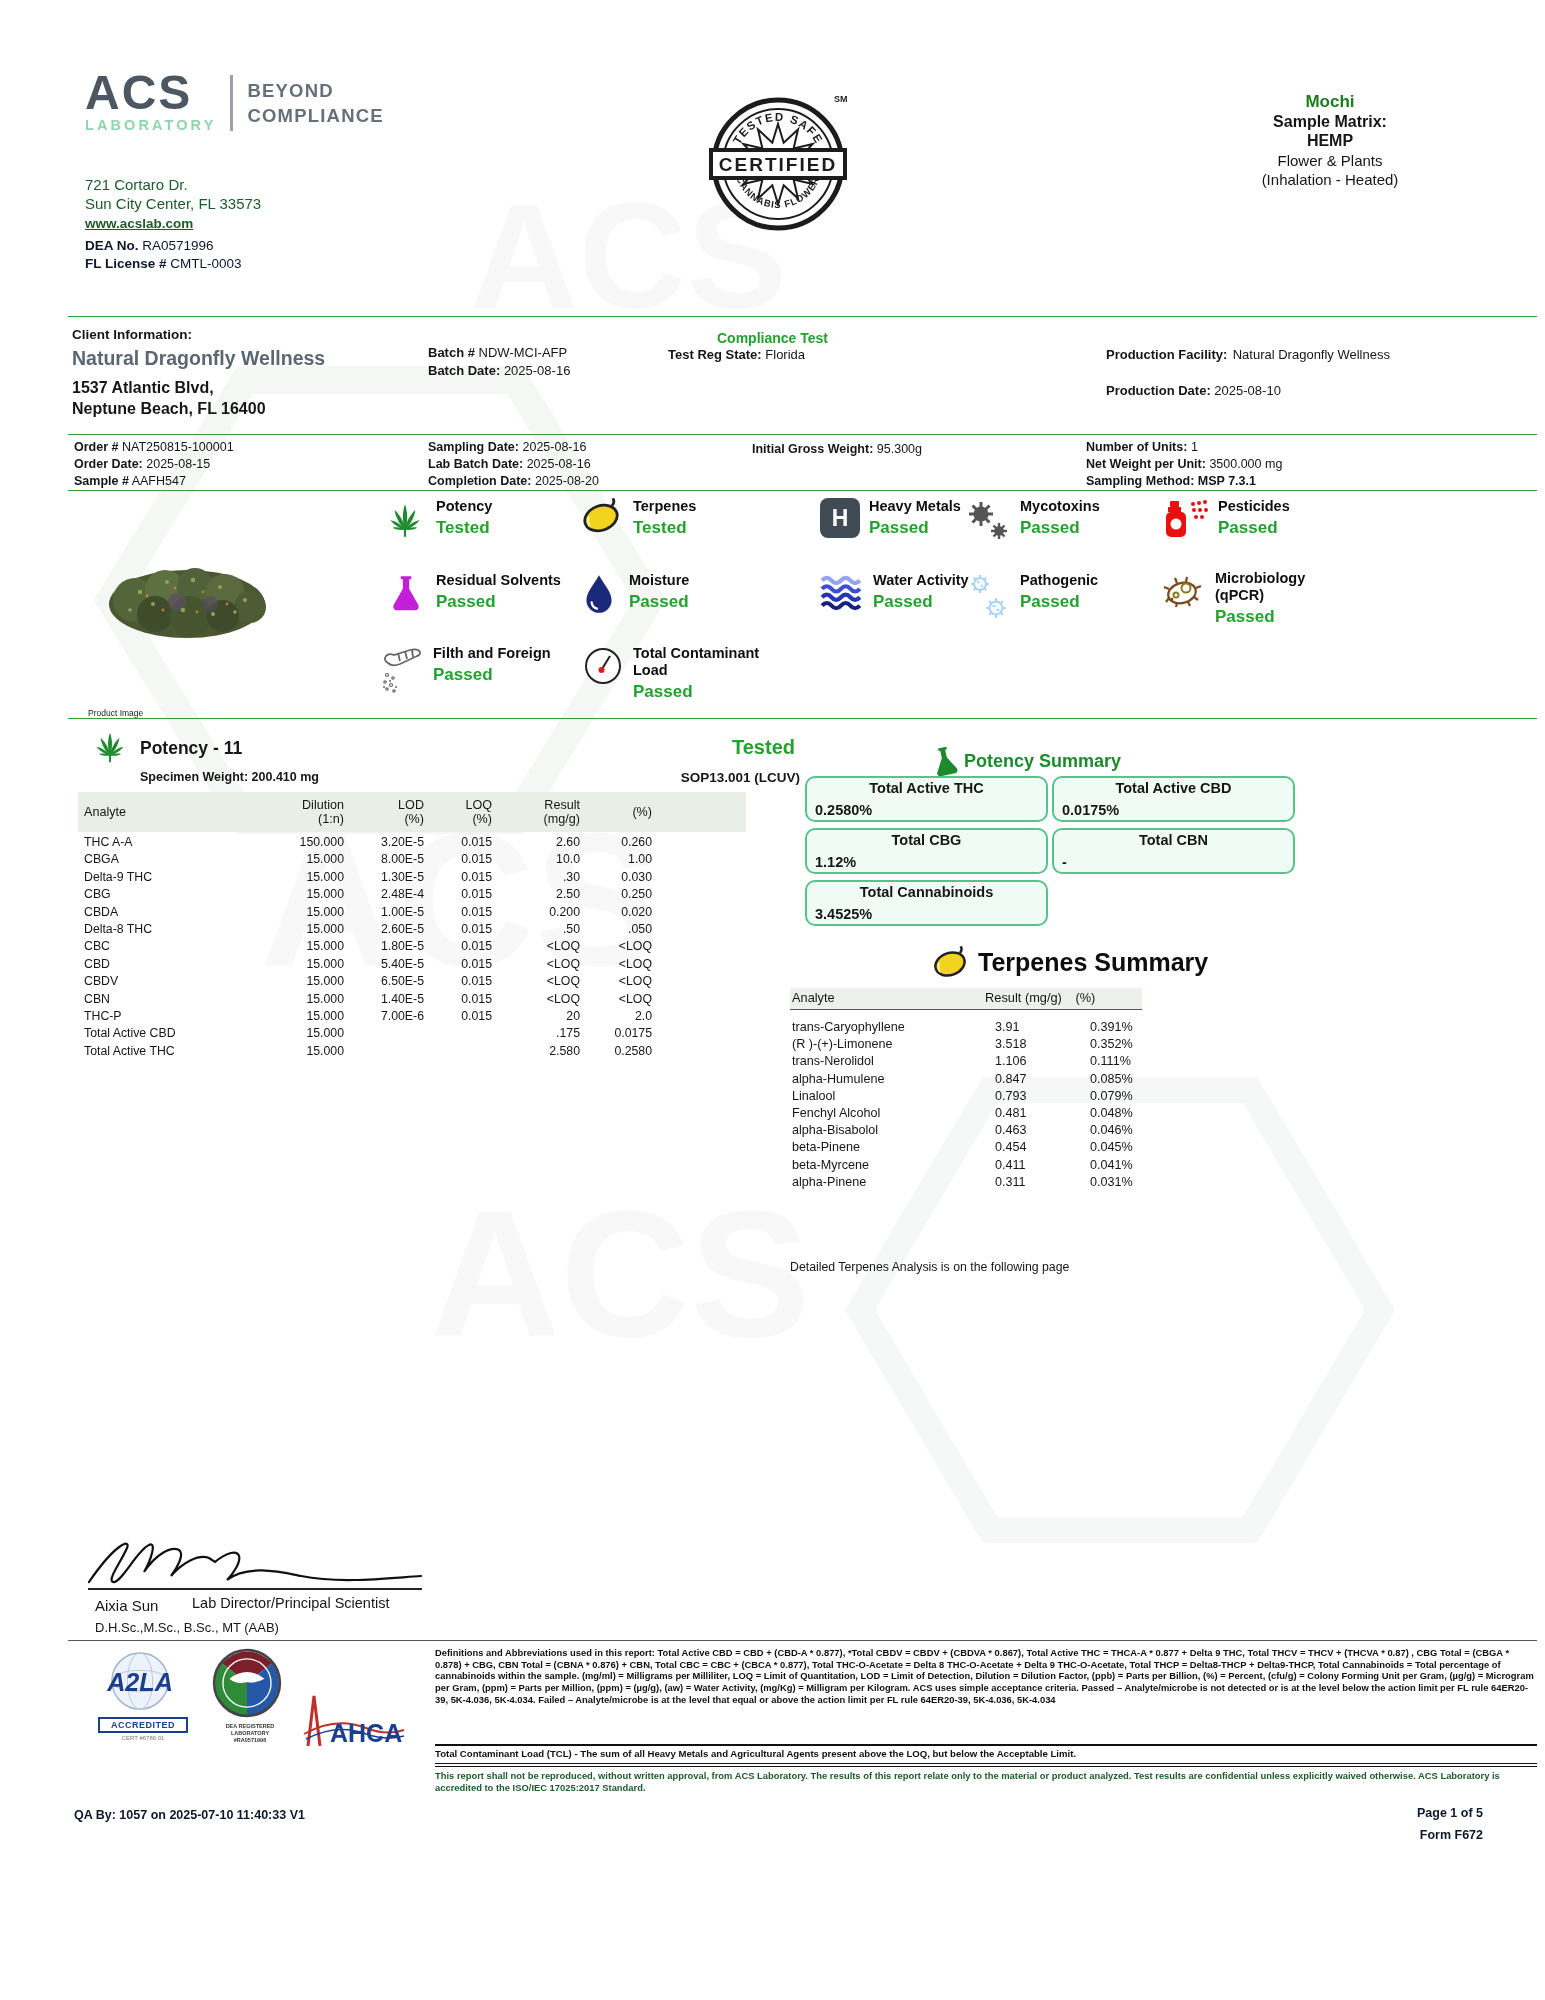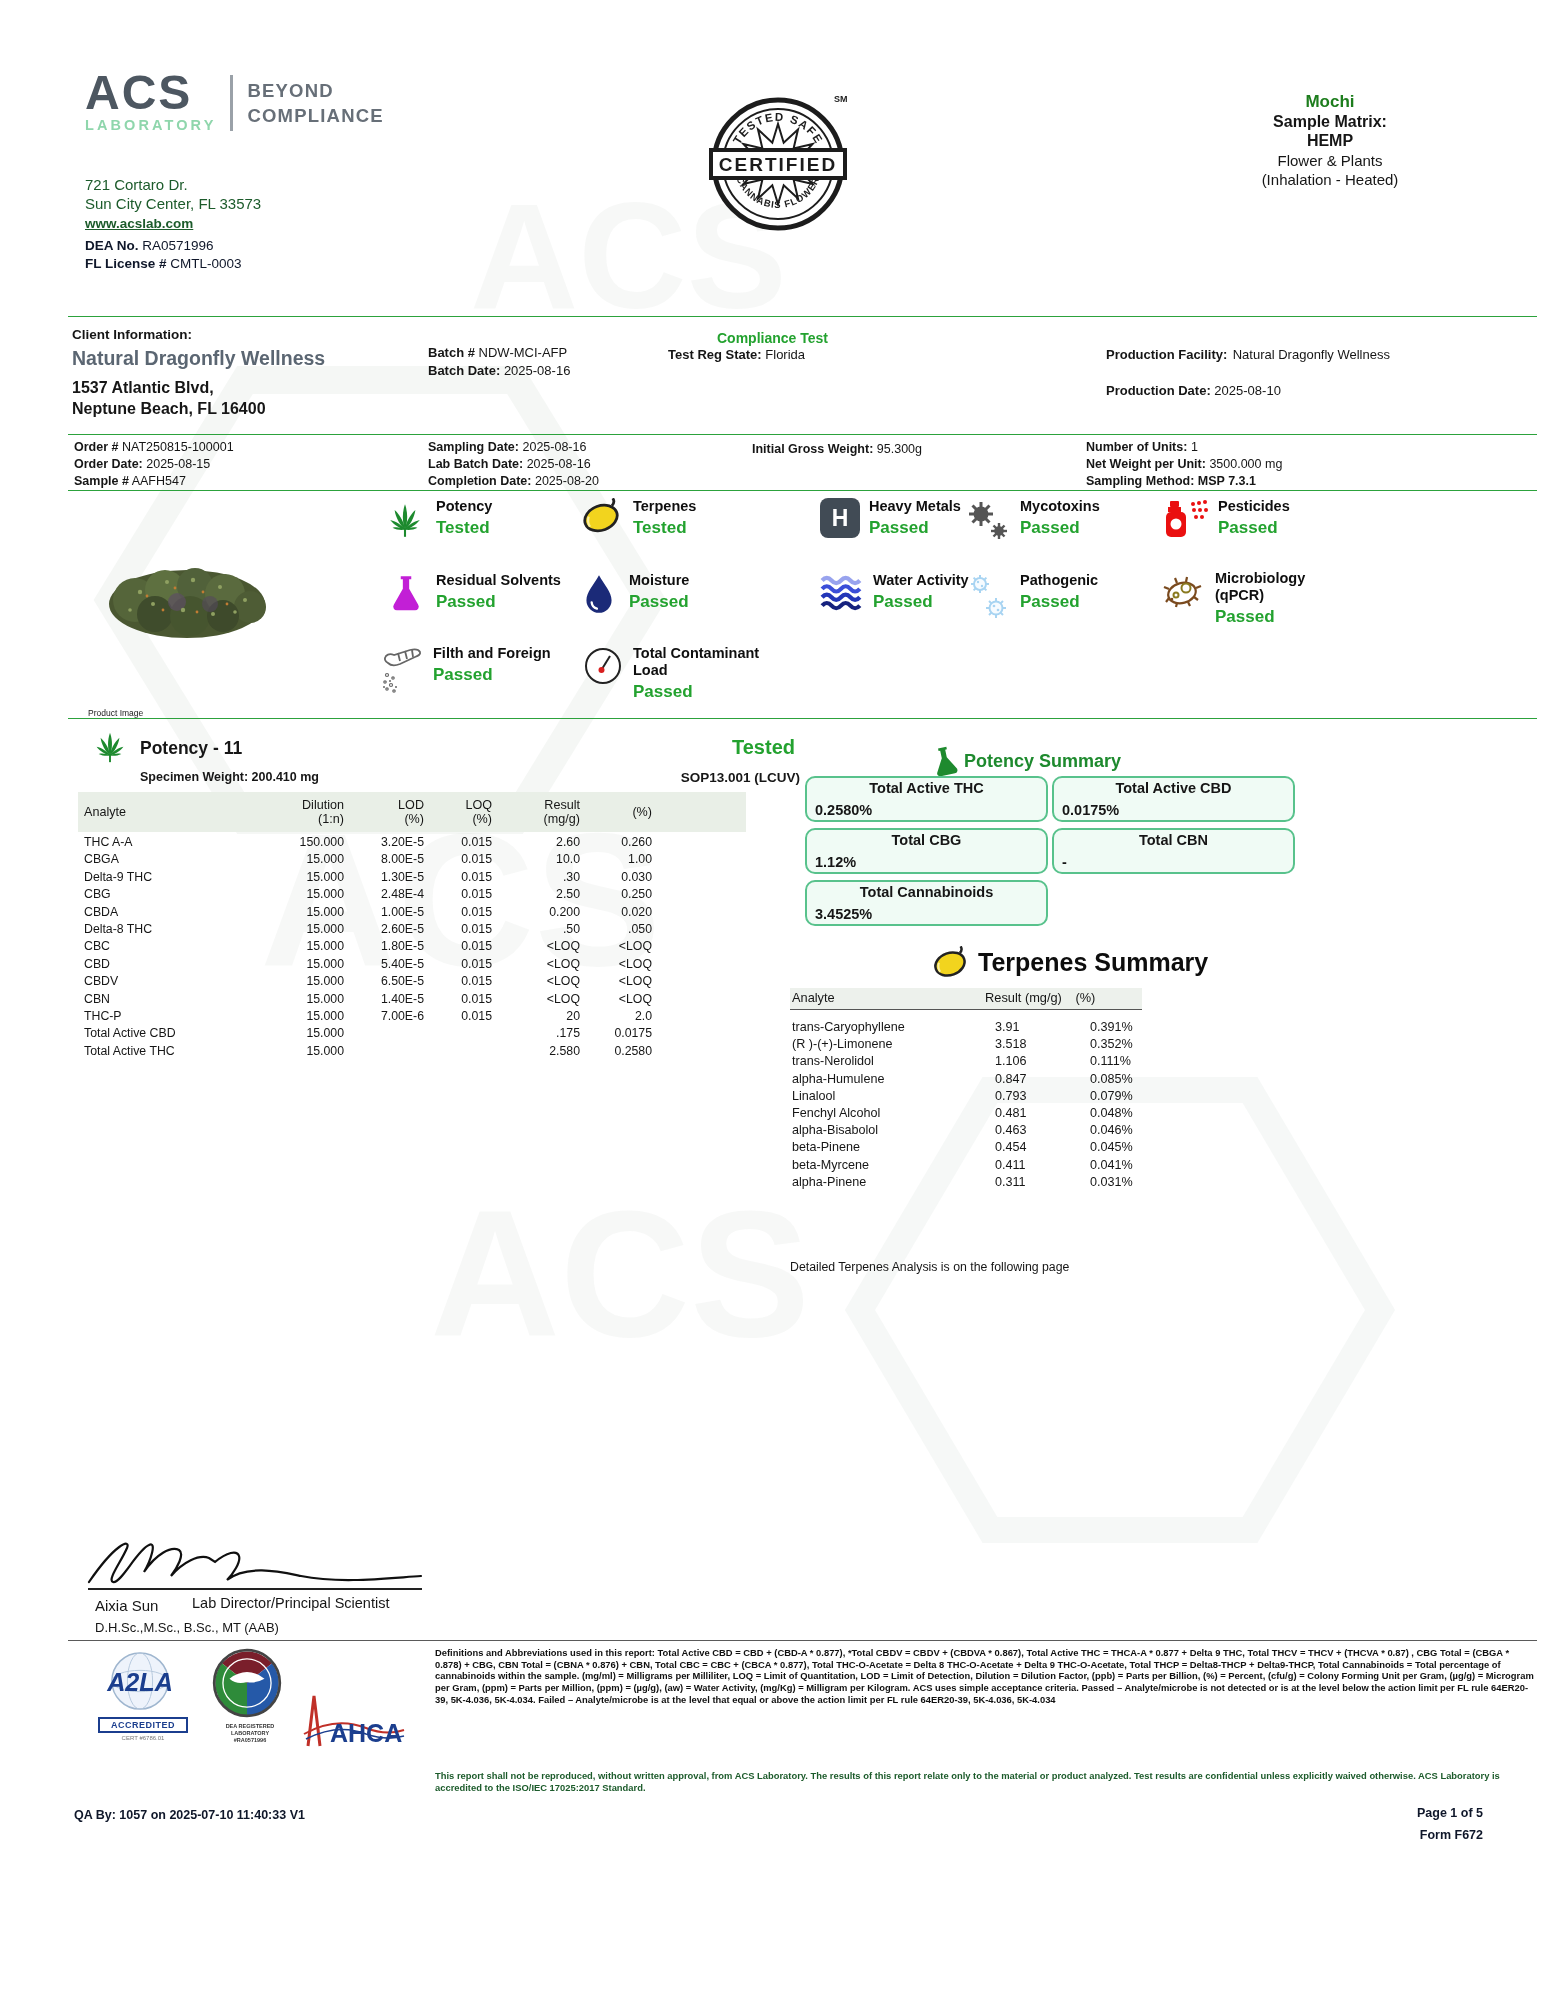--- a/index.html
+++ b/index.html
@@ -730,19 +730,20 @@
   <div class="abs" style="left:302px;top:1692px">
     <svg width="104" height="62" viewBox="0 0 104 62">
       <polyline points="6,54 12,4 18,54" fill="none" stroke="#c03028" stroke-width="3"></polyline>
       <path d="M2,42 q32,-18 62,-6 q20,8 38,2" stroke="#c03028" stroke-width="2" fill="none"></path>
       <path d="M4,47 q32,-16 60,-5 q20,7 38,2" stroke="#1b3e8e" stroke-width="1.6" fill="none"></path>
       <text x="28" y="50" font-size="25" font-weight="bold" fill="#1b3e8e">AHCA</text>
     </svg>
   </div>
 
   <div class="fineprint" style="top:1647px">Definitions and Abbreviations used in this report: Total Active CBD = CBD + (CBD-A * 0.877), *Total CBDV = CBDV + (CBDVA * 0.867), Total Active THC = THCA-A * 0.877 + Delta 9 THC, Total THCV = THCV + (THCVA * 0.87) , CBG Total = (CBGA * 0.878) + CBG, CBN Total = (CBNA * 0.876) + CBN, Total CBC = CBC + (CBCA * 0.877), Total THC-O-Acetate = Delta 8 THC-O-Acetate + Delta 9 THC-O-Acetate, Total THCP = Delta8-THCP + Delta9-THCP, Total Cannabinoids = Total percentage of cannabinoids within the sample. (mg/ml) = Milligrams per Milliliter, LOQ = Limit of Quantitation, LOD = Limit of Detection, Dilution = Dilution Factor, (ppb) = Parts per Billion, (%) = Percent, (cfu/g) = Colony Forming Unit per Gram, (µg/g) = Microgram per Gram, (ppm) = Parts per Million, (ppm) = (µg/g), (aw) = Water Activity, (mg/Kg) = Milligram per Kilogram. ACS uses simple acceptance criteria. Passed – Analyte/microbe is not detected or is at the level below the action limit per FL rule 64ER20-39, 5K-4.036, 5K-4.034. Failed – Analyte/microbe is at the level that equal or above the action limit per FL rule 64ER20-39, 5K-4.036, 5K-4.034</div>
+  <div class="fineprint" style="top:1744px;border-top:2px solid #111;border-bottom:4px double #111;padding:2px 0 3px;font-size:9.6px">Total Contaminant Load (TCL) - The sum of all Heavy Metals and Agricultural Agents present above the LOQ, but below the Acceptable Limit.</div>
   <div class="fineprint" style="top:1770px;color:#1c5b2b">This report shall not be reproduced, without written approval, from ACS Laboratory. The results of this report relate only to the material or product analyzed. Test results are confidential unless explicitly waived otherwise. ACS Laboratory is accredited to the ISO/IEC 17025:2017 Standard.</div>
 
   <div class="abs b dgreen" style="left:74px;top:1808px;font-size:12.5px">QA By: 1057 on 2025-07-10 11:40:33 V1</div>
   <div class="abs b dgreen" style="left:1240px;top:1806px;width:243px;text-align:right;font-size:12.5px">Page 1 of 5</div>
   <div class="abs b dgreen" style="left:1240px;top:1828px;width:243px;text-align:right;font-size:12.5px">Form F672</div>
 
 </div>
 
 </body></html>

